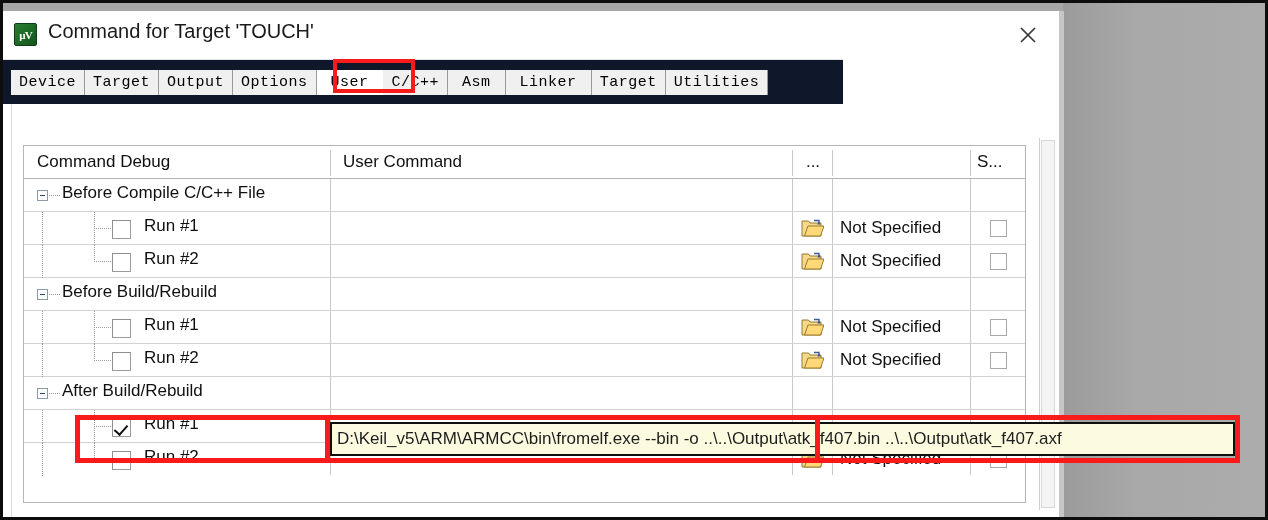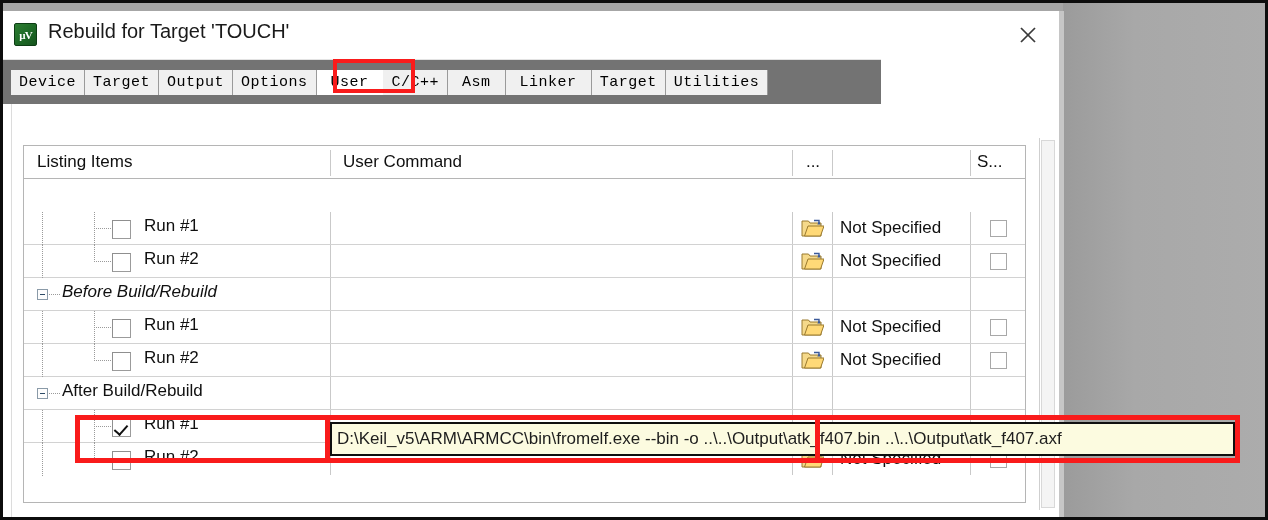--- a/index.html
+++ b/index.html
@@ -70,23 +70,22 @@
     width:40px; height:32px;
     display:flex; align-items:center; justify-content:center;
     cursor:pointer;
   }
   #close-btn svg { display:block; }
 
   
   #tabstrip {
     position:absolute; left:0px; top:48px;
     width:840px; height:45px;
-    background:#737373;
+    background:#0f172a;
     border-top:1px solid #e3e3e3;
-    padding-left:38px;
   }
   #tabs {
     position:absolute; left:8px; top:10px;
     display:flex; align-items:flex-start;
   }
   .tab {
     height:25px;
     padding:0 8px;
     display:flex; align-items:center;
     font-family:"Liberation Mono", monospace;
@@ -312,21 +311,21 @@
 
 <div id="root">
   <div class="desk-grad"></div>
 
   <div id="dialog">
 
     <div id="titlebar">
       <div id="app-icon">
         <span class="mv">µV</span>
       </div>
-      <div id="title-text">Rebuild for Target 'TOUCH'</div>
+      <div id="title-text">Command for Target 'TOUCH'</div>
       <div id="close-btn">
         <svg width="20" height="20" viewBox="0 0 20 20">
           <line x1="3" y1="3" x2="17" y2="17" stroke="#3a3a3a" stroke-width="1.7"></line>
           <line x1="17" y1="3" x2="3" y2="17" stroke="#3a3a3a" stroke-width="1.7"></line>
         </svg>
       </div>
     </div>
 
     <div id="tabstrip">
       <div id="tabs">
@@ -342,30 +341,39 @@
         <div class="tab">Utilities</div>
       </div>
     </div>
 
     <div id="page">
       <div id="client-left-rule"></div>
 
       <div id="grid">
 
         <div id="grid-head">
-          <div class="hcell" style="left:13px;width:290px;">Listing Items</div>
+          <div class="hcell" style="left:13px;width:290px;">Command Debug</div>
           <div class="hsep" style="left:306px;"></div>
           <div class="hcell" style="left:319px;width:445px;">User Command</div>
           <div class="hsep" style="left:768px;"></div>
           <div class="hcell" style="left:773px;width:32px;justify-content:center;">...</div>
           <div class="hsep" style="left:808px;"></div>
           <div class="hsep" style="left:946px;"></div>
           <div class="hcell" style="left:953px;width:45px;">S...</div>
         </div>
 
+        <div class="grow" style="top:33px;">
+          <div class="expander"></div>
+          <div class="dash-h"></div>
+          <div class="tree-label" style="left:38px;">Before Compile C/C++ File</div>
+          <div class="cell-cmd"></div>
+          <div class="cell-dots"></div>
+          <div class="cell-stop"></div>
+          <div class="cell-s"></div>
+        </div>
 
         <div class="grow" style="top:66px;">
           <div class="dash-v" style="top:0px;height:33px;"></div>
           <div class="dash-v2" style="top:0px;height:33px;"></div>
           <div class="dash-h2"></div>
           <div class="chk"></div>
           <div class="tree-label" style="left:120px;">Run #1</div>
           <div class="cell-cmd"></div>
           <div class="cell-dots">
             <span class="folder">
@@ -399,21 +407,21 @@
                 <path d="M16.3 5.6 L18 2.6 L19.7 5.6 Z" fill="#3b5a9a"></path>
               </svg>
             </span>
           </div>
           <div class="cell-stop">Not Specified</div>
           <div class="cell-s">
             <span class="chk-small"></span>
           </div>
         </div>
 
-        <div class="grow" style="top:132px;font-style:italic;">
+        <div class="grow" style="top:132px;">
           <div class="expander"></div>
           <div class="dash-h"></div>
           <div class="tree-label" style="left:38px;">Before Build/Rebuild</div>
           <div class="cell-cmd"></div>
           <div class="cell-dots"></div>
           <div class="cell-stop"></div>
           <div class="cell-s"></div>
         </div>
 
         <div class="grow" style="top:165px;">

